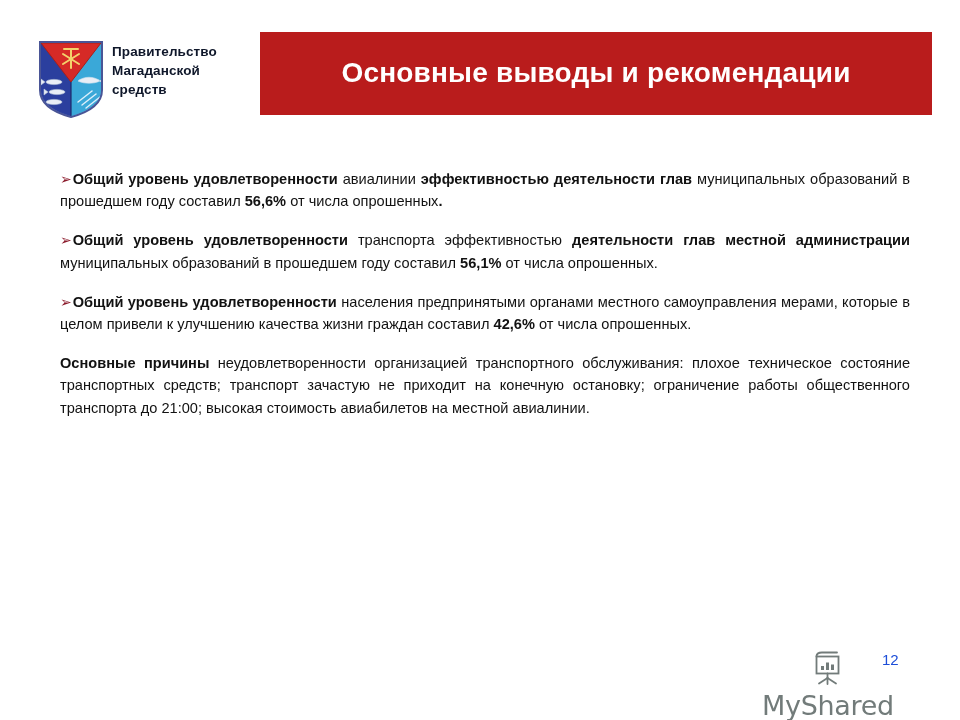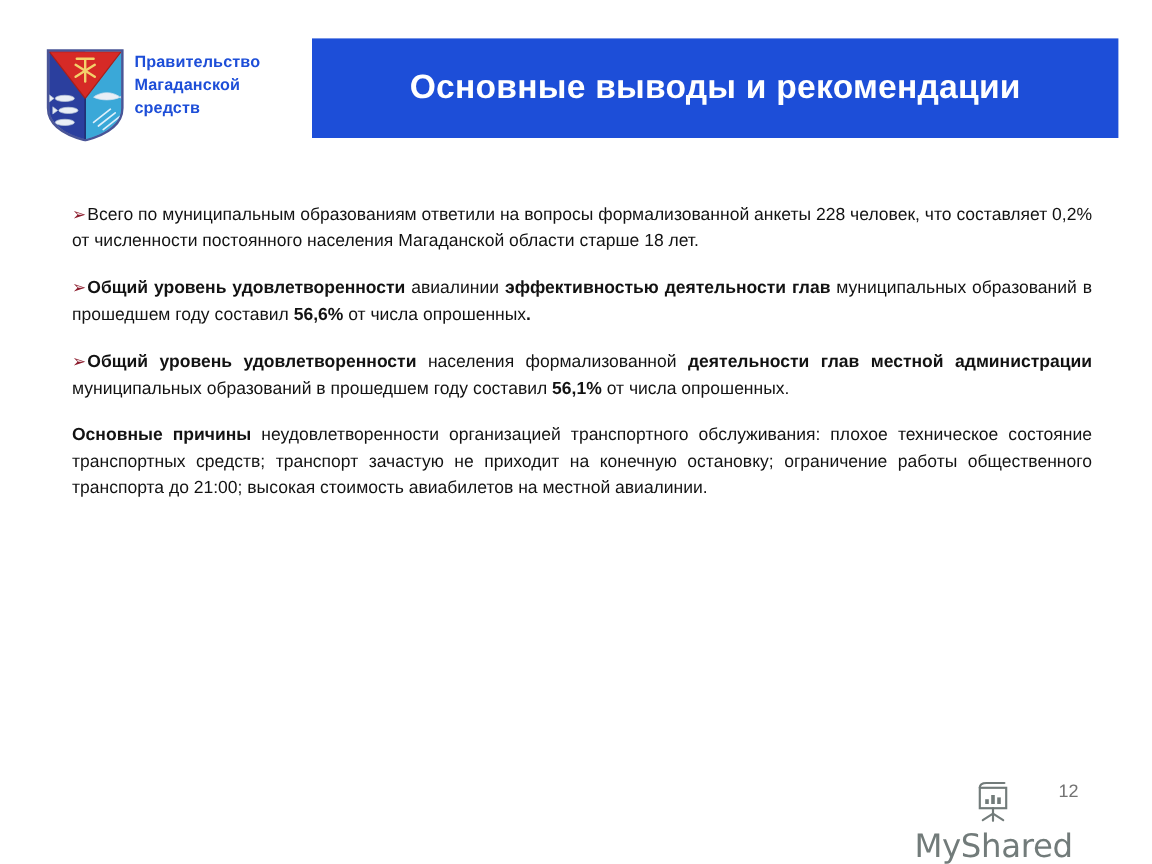--- a/index.html
+++ b/index.html
@@ -46,34 +46,34 @@
     width: 66px;
     height: 78px;
     display: block;
     flex: 0 0 auto;
   }
 
   .gov-name {
     font-size: 13.5px;
     font-weight: bold;
     line-height: 1.42;
-    color: #1d4ed8;
+    color: #0f172a;
     white-space: nowrap;
     padding-top: 2px;
     letter-spacing: 0.1px;
   }
   .gov-name span { display: block; }
 
   .title-bar {
     position: absolute;
     left: 260px;
     top: 32px;
     width: 672px;
     height: 83px;
-    background: #1d4ed8;
+    background: #b91c1c;
     box-sizing: border-box;
     display: flex;
     align-items: center;
     justify-content: center;
   }
 
   .title-bar .title-text {
     color: #ffffff;
     font-size: 28px;
     font-weight: bold;
@@ -132,21 +132,21 @@
     font-family: "DejaVu Sans", sans-serif;
     letter-spacing: -0.3px;
     line-height: 1;
   }
 
   .page-number {
     position: absolute;
     left: 882px;
     top: 652px;
     font-size: 15px;
-    color: #737373;
+    color: #1d4ed8;
     line-height: 1;
   }
 </style>
 </head>
 <body>
 
 <div class="slide">
 
   <div class="header-zone">
 
@@ -205,23 +205,23 @@
         <span>средств</span>
       </div>
     </div>
 
     <div class="title-bar">
       <div class="title-text">Основные выводы и рекомендации</div>
     </div>
   </div>
 
   <div class="content" id="content-host">
-      <div class="para"><span class="bullet" style="color: rgb(139, 26, 43);">➢</span><span>Всего по муниципальным образованиям ответили на вопросы формализованной анкеты 228 человек, что составляет 0,2% от численности постоянного населения  Магаданской области  старше 18 лет.</span></div>
       <div class="para"><span class="bullet" style="color: rgb(139, 26, 43);">➢</span><b>Общий уровень удовлетворенности</b><span> авиалинии </span><b>эффективностью  деятельности  глав</b><span> муниципальных образований в прошедшем году составил </span><b>56,6%</b><span> от числа опрошенных</span><b>.</b></div>
-      <div class="para"><span class="bullet" style="color: rgb(139, 26, 43);">➢</span><b>Общий уровень удовлетворенности</b><span> населения формализованной </span><b>деятельности глав местной администрации</b><span> муниципальных образований в прошедшем году составил  </span><b>56,1%</b><span> от числа опрошенных.</span></div>
+      <div class="para"><span class="bullet" style="color: rgb(139, 26, 43);">➢</span><b>Общий уровень удовлетворенности</b><span> транспорта эффективностью </span><b>деятельности глав местной администрации</b><span> муниципальных образований в прошедшем году составил  </span><b>56,1%</b><span> от числа опрошенных.</span></div>
+      <div class="para"><span class="bullet" style="color: rgb(139, 26, 43);">➢</span><b>Общий уровень удовлетворенности</b><span> населения  предпринятыми органами местного самоуправления мерами, которые  в целом привели  к улучшению качества жизни граждан  составил </span><b>42,6%</b><span> от числа опрошенных.</span></div>
       <div class="para tight"><b>Основные причины</b><span> неудовлетворенности организацией транспортного обслуживания: плохое техническое состояние транспортных средств; транспорт зачастую не приходит на конечную остановку; ограничение работы общественного транспорта до 21:00; высокая стоимость авиабилетов на местной авиалинии.</span></div>
     </div>
 
   <div class="watermark">
     <svg class="wm-icon" viewBox="0 0 36 38" aria-hidden="true">
       <g fill="none" stroke="#5a6563" stroke-width="1.8" stroke-linecap="round">
         <rect x="6.5" y="8.5" width="22" height="17"></rect>
         <path d="M6.5 8.5 C6.5 5.5 9 4.5 12 4.5 H27"></path>
         <line x1="17.5" y1="25.5" x2="17.5" y2="30"></line>
         <line x1="17.5" y1="30" x2="9" y2="35.5"></line>

